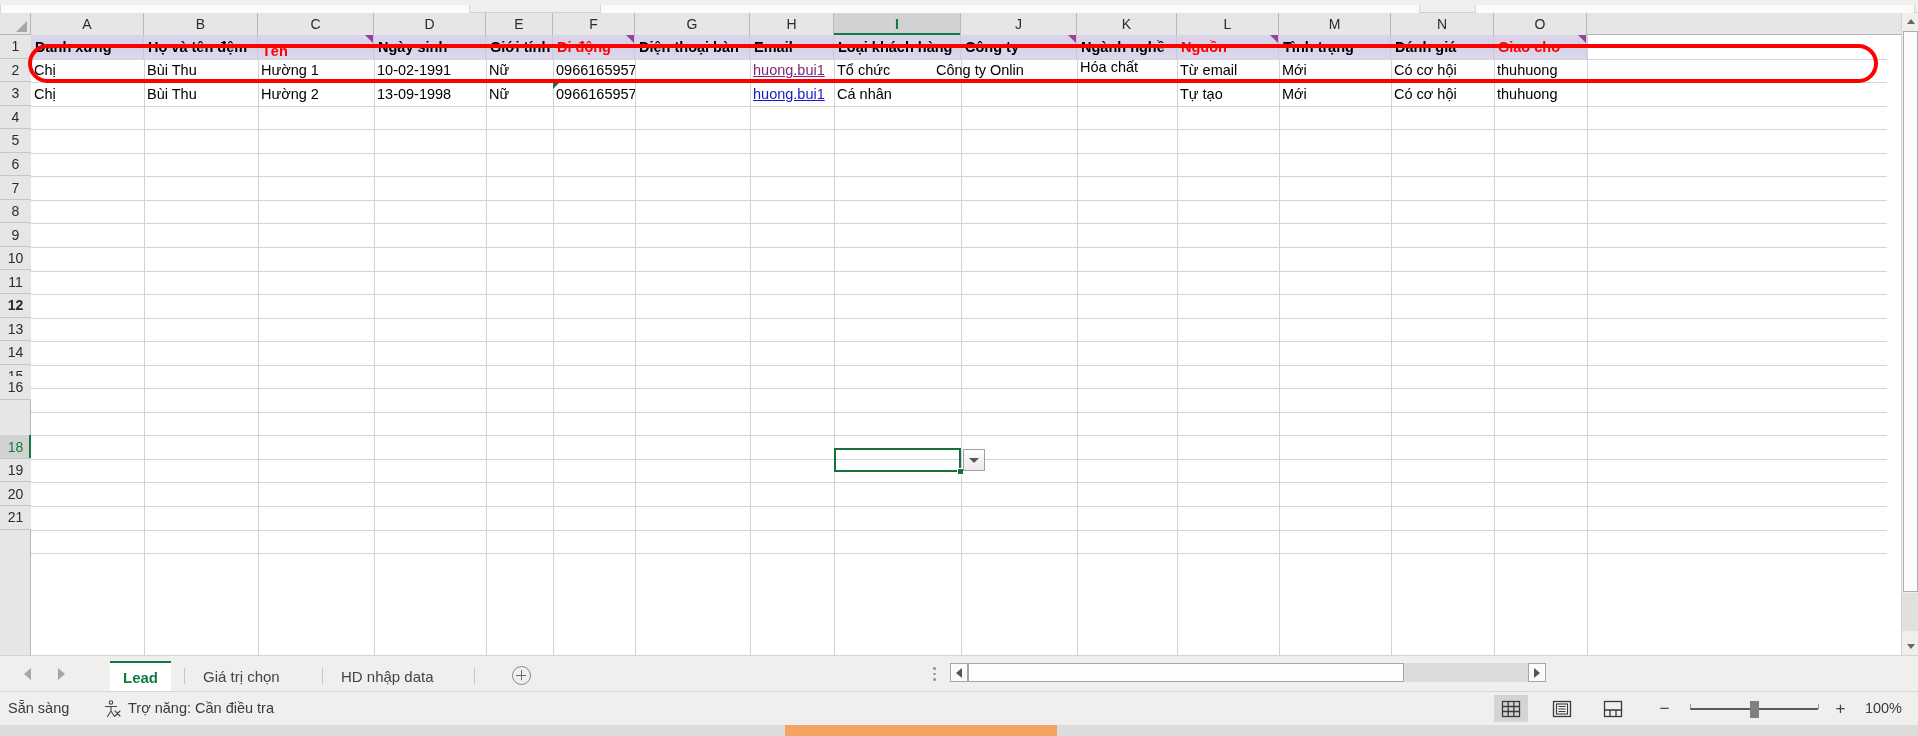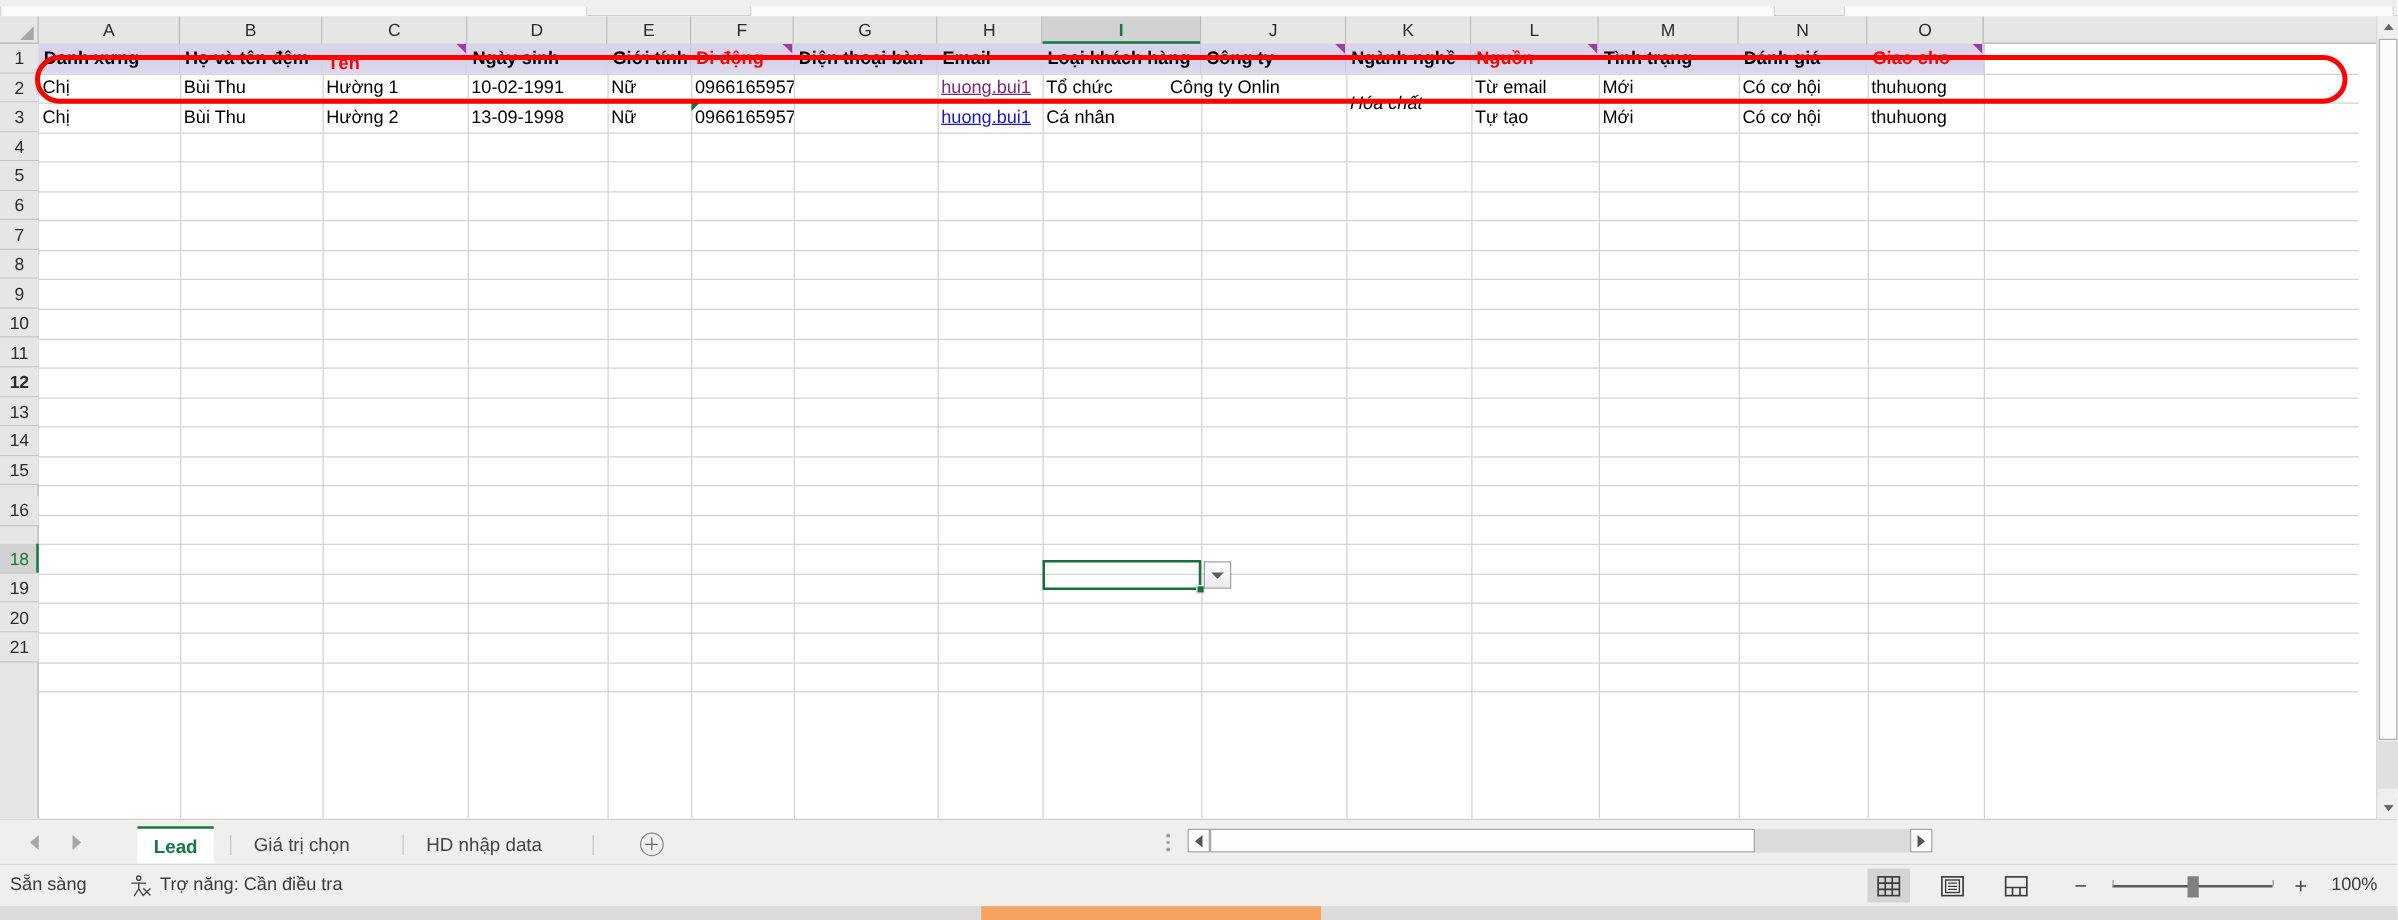--- a/index.html
+++ b/index.html
@@ -423,21 +423,21 @@
       </div>
       <div class="row-head" style="top: 282.6px; height: 23.55px;">
         <span>13</span>
       </div>
       <div class="row-head" style="top: 306.15px; height: 23.55px;">
         <span>14</span>
       </div>
       <div class="row-head" style="top: 329.7px; height: 23.55px;">
         <span>15</span>
       </div>
-      <div class="row-head" style="top: 341px; height: 23.55px; margin-top: 21px;">
+      <div class="row-head" style="top: 341px; height: 23.55px;">
         <span>16</span>
       </div>
       <div class="row-head" style="top: 376.8px; height: 23.55px; margin-top: 28px;">
         <span>17</span>
       </div>
       <div class="row-head selected" style="top: 400.35px; height: 23.55px;">
         <span>18</span>
       </div>
       <div class="row-head" style="top: 423.9px; height: 23.55px;">
         <span>19</span>
@@ -561,21 +561,21 @@
       </div>
       <div class="cell" style="left: 719px; width: 84px; top: 23.55px; height: 23.55px;">
         <span class="link-purple">huong.bui1</span>
       </div>
       <div class="cell" style="left: 803px; width: 127px; top: 23.55px; height: 23.55px;">
         <span>Tổ chức</span>
       </div>
       <div class="cell" style="left: 902px; width: 116px; top: 23.55px; height: 23.55px;">
         <span>Công ty Onlin</span>
       </div>
-      <div class="cell" style="left: 1046px; width: 100px; top: 36px; height: 23.55px; font-style: italic;">
+      <div class="cell" style="left: 1046px; width: 100px; top: 20px; height: 23.55px;">
         <span>Hóa chất</span>
       </div>
       <div class="cell" style="left: 1146px; width: 102px; top: 23.55px; height: 23.55px;">
         <span>Từ email</span>
       </div>
       <div class="cell" style="left: 1248px; width: 112px; top: 23.55px; height: 23.55px;">
         <span>Mới</span>
       </div>
       <div class="cell" style="left: 1360px; width: 103px; top: 23.55px; height: 23.55px;">
         <span>Có cơ hội</span>

